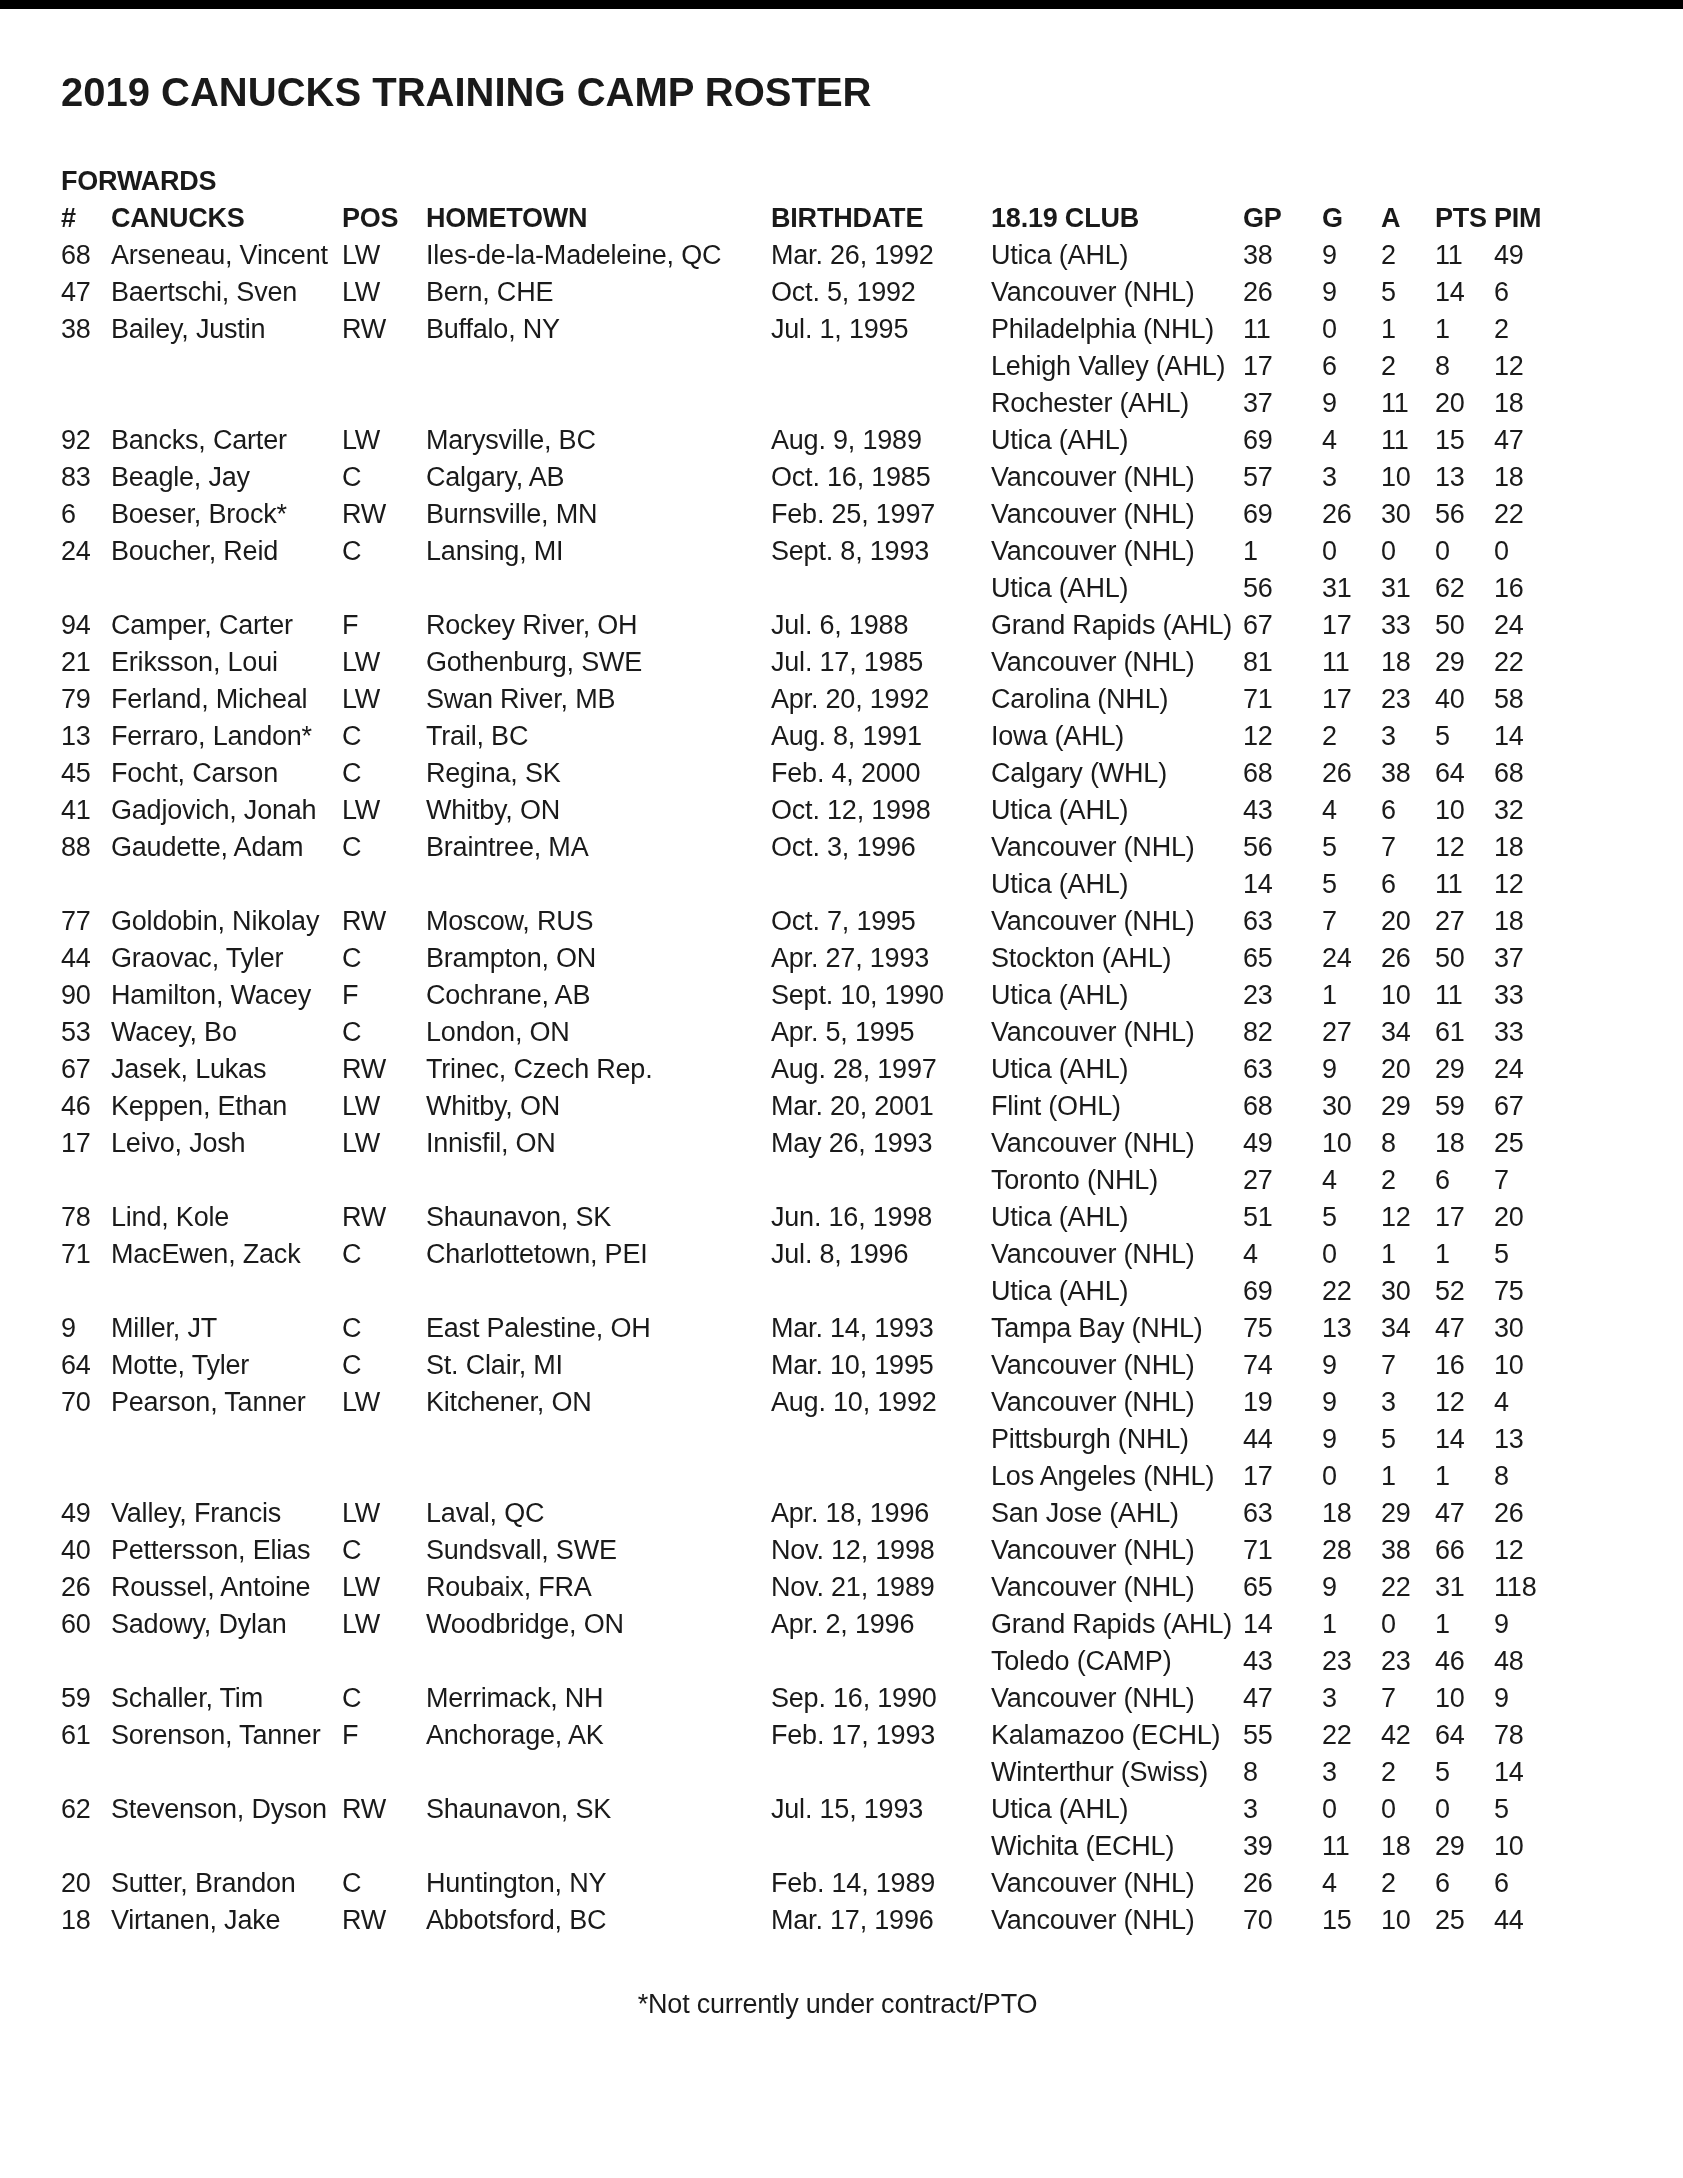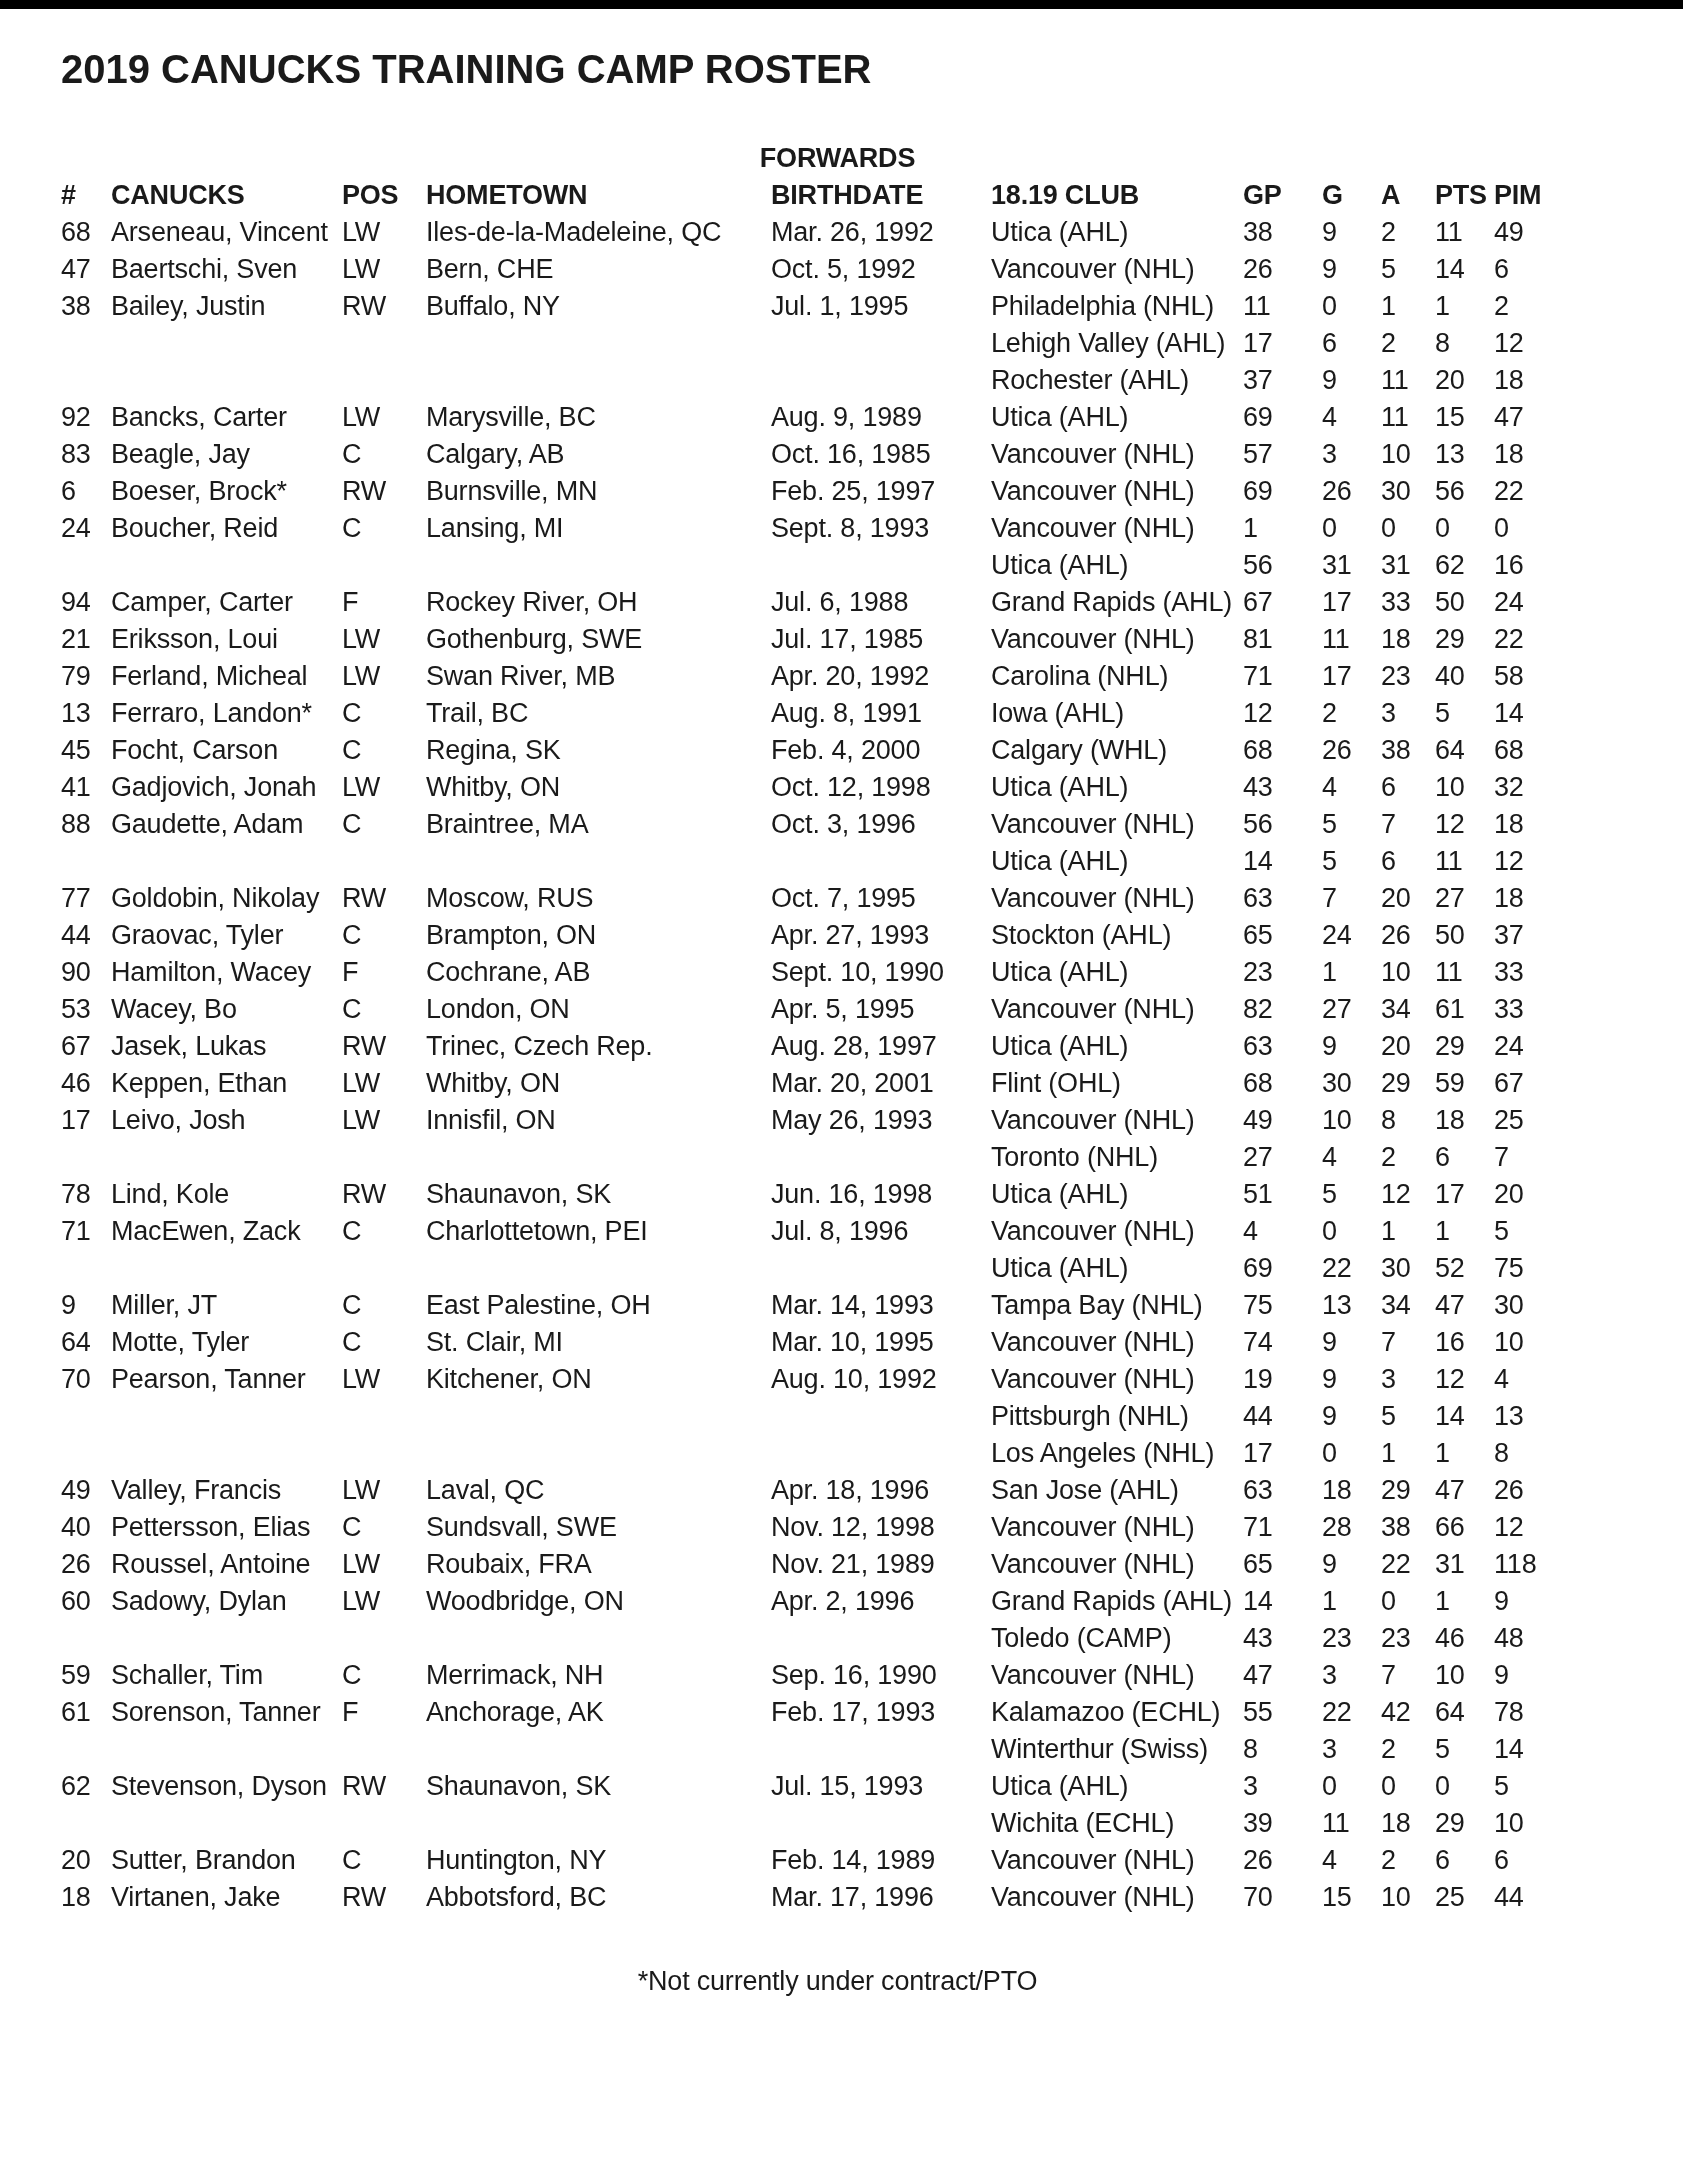--- a/index.html
+++ b/index.html
@@ -14,33 +14,32 @@
   }
   .topbar {
     position: absolute;
     top: 0; left: 0;
     width: 100%; height: 9px;
     background: #000000;
   }
   .content { padding: 0 69px 0 61px; }
   .title {
     margin: 0;
-    padding-top: 46px;
+    padding-top: 69px;
     font-size: 40px;
     font-weight: 700;
     line-height: 46px;
     white-space: nowrap;
   }
   .section-label {
     margin-top: 48px;
     font-size: 27px;
     font-weight: 700;
     line-height: 37px;
     letter-spacing: -0.2px;
-    text-align: center;
   }
   .grid-row {
     display: grid;
     grid-template-columns: 50px 231px 84px 345px 220px 252px 79px 59px 54px 59px 89px;
     height: 37px;
     line-height: 37px;
     font-size: 27px;
     letter-spacing: -0.2px;
     white-space: nowrap;
   }

